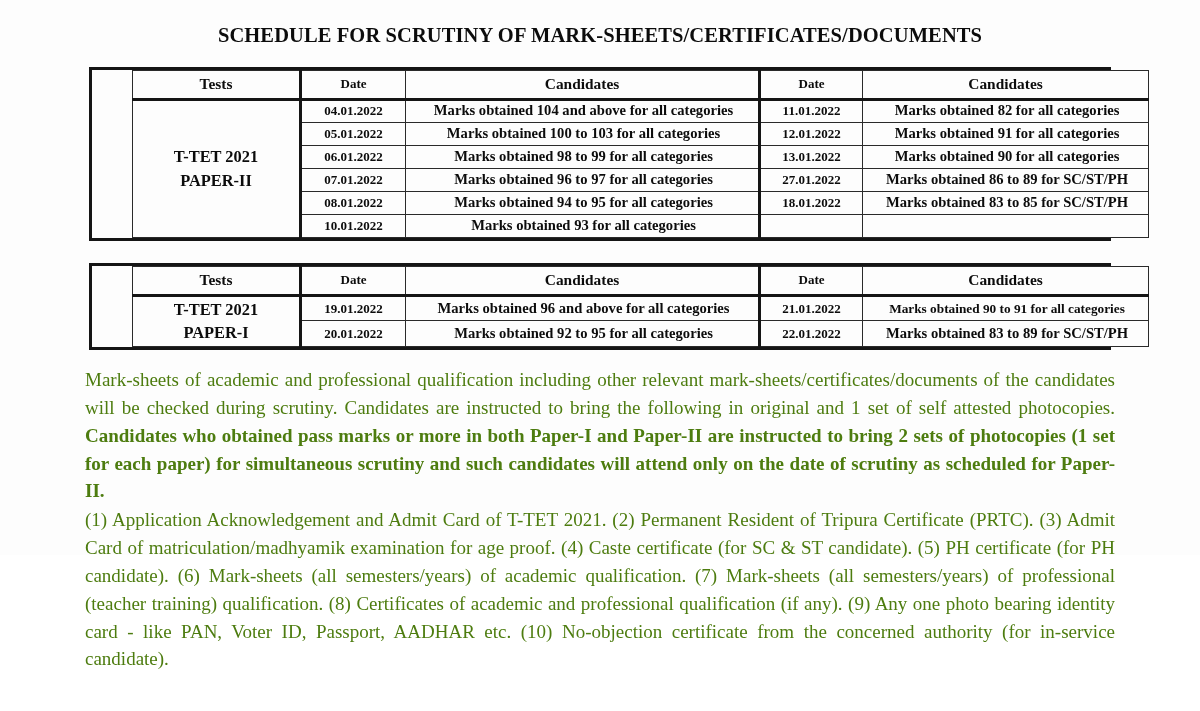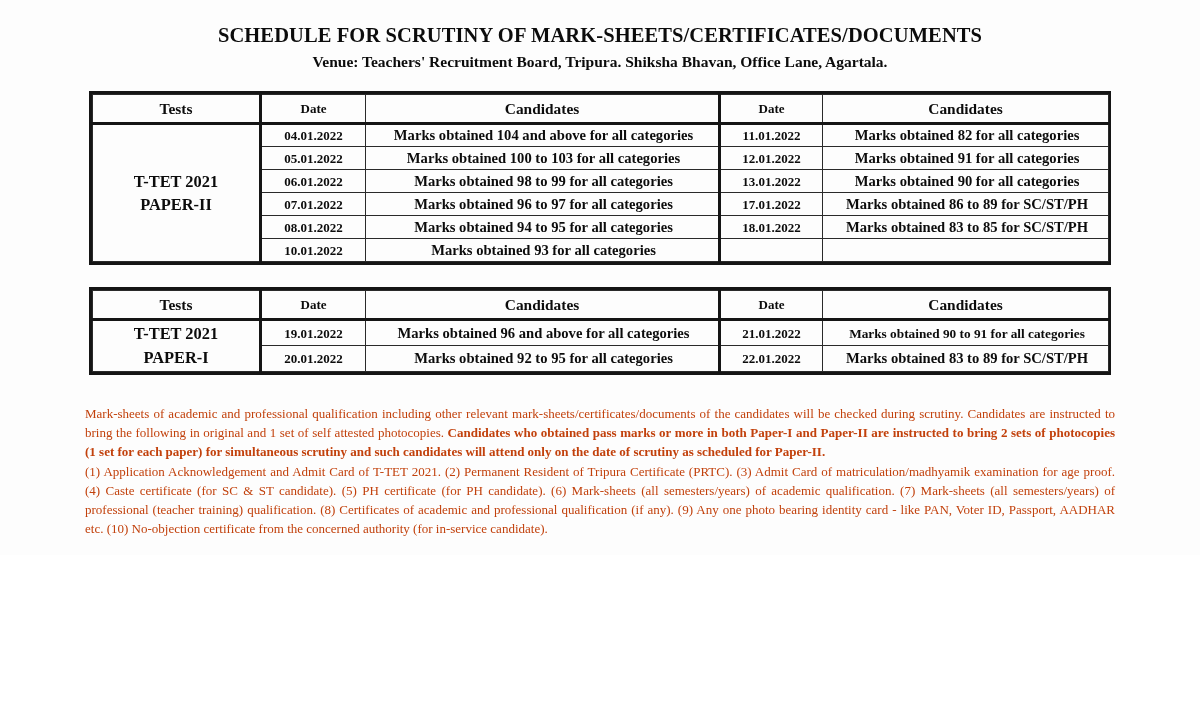--- a/index.html
+++ b/index.html
@@ -58,20 +58,21 @@
   }
   .tbl-wrap.first { margin-top: 19px; }
   .tbl-wrap.second { margin-top: 22px; }
 
   table.sched {
     width: 100%;
     border-collapse: collapse;
     table-layout: fixed;
     font-size: 14.6px;
     font-weight: bold;
+    margin-left: 40px;
   }
   table.sched th,
   table.sched td {
     border: 1px solid #2a2a2a;
     padding: 1px 4px;
     vertical-align: middle;
     line-height: 1.18;
     color: #0c0c0c;
     background: #fdfdfd;
   }
@@ -109,39 +110,38 @@
   col.w-cand2 { width: 286px; }
 
   
   table.sched .sep-left { border-left: 3px solid #151515; }
 
   .small-cand { font-size: 13.3px; }
 
   
   .body-text {
     width: 1030px;
-    margin: 13px auto;
+    margin: 0 auto;
     padding-top: 16px;
-    font-size: 13px;
+    font-size: 19px;
     line-height: 1.465;
     text-align: justify;
-    color: #c2410c;
+    color: #4d7c0f;
   }
   .body-text p { margin: 0; }
   .body-text .b { font-weight: bold; }
   .para-2 { margin-top: 1px !important; }
 </style>
 </head>
 <body>
 
 <div class="page">
 
   <div class="heading">
     <div class="doc-title">SCHEDULE FOR SCRUTINY OF MARK-SHEETS/CERTIFICATES/DOCUMENTS</div>
-    <div class="doc-venue">Venue: Teachers' Recruitment Board, Tripura. Shiksha Bhavan, Office Lane, Agartala.</div>
   </div>
 
   <div class="tbl-wrap first">
     <table class="sched">
       <colgroup>
         <col class="w-tests">
           <col class="w-date1">
           <col class="w-cand1">
           <col class="w-date2">
           <col class="w-cand2">
@@ -174,21 +174,21 @@
         </tr>
         <tr class="row-h">
           <td class="c-date">06.01.2022</td>
           <td class="c-cand">Marks obtained 98 to 99 for all categories</td>
           <td class="c-date sep-left">13.01.2022</td>
           <td class="c-cand">Marks obtained 90  for all categories</td>
         </tr>
         <tr class="row-h">
           <td class="c-date">07.01.2022</td>
           <td class="c-cand">Marks obtained 96 to 97 for all categories</td>
-          <td class="c-date sep-left">17.01.2022</td>
+          <td class="c-date sep-left">27.01.2022</td>
           <td class="c-cand">Marks obtained 86 to 89 for SC/ST/PH</td>
         </tr>
         <tr class="row-h">
           <td class="c-date">08.01.2022</td>
           <td class="c-cand">Marks obtained 94 to 95 for all categories</td>
           <td class="c-date sep-left">18.01.2022</td>
           <td class="c-cand">Marks obtained 83 to 85 for SC/ST/PH</td>
         </tr>
         <tr class="row-h">
           <td class="c-date">10.01.2022</td>

